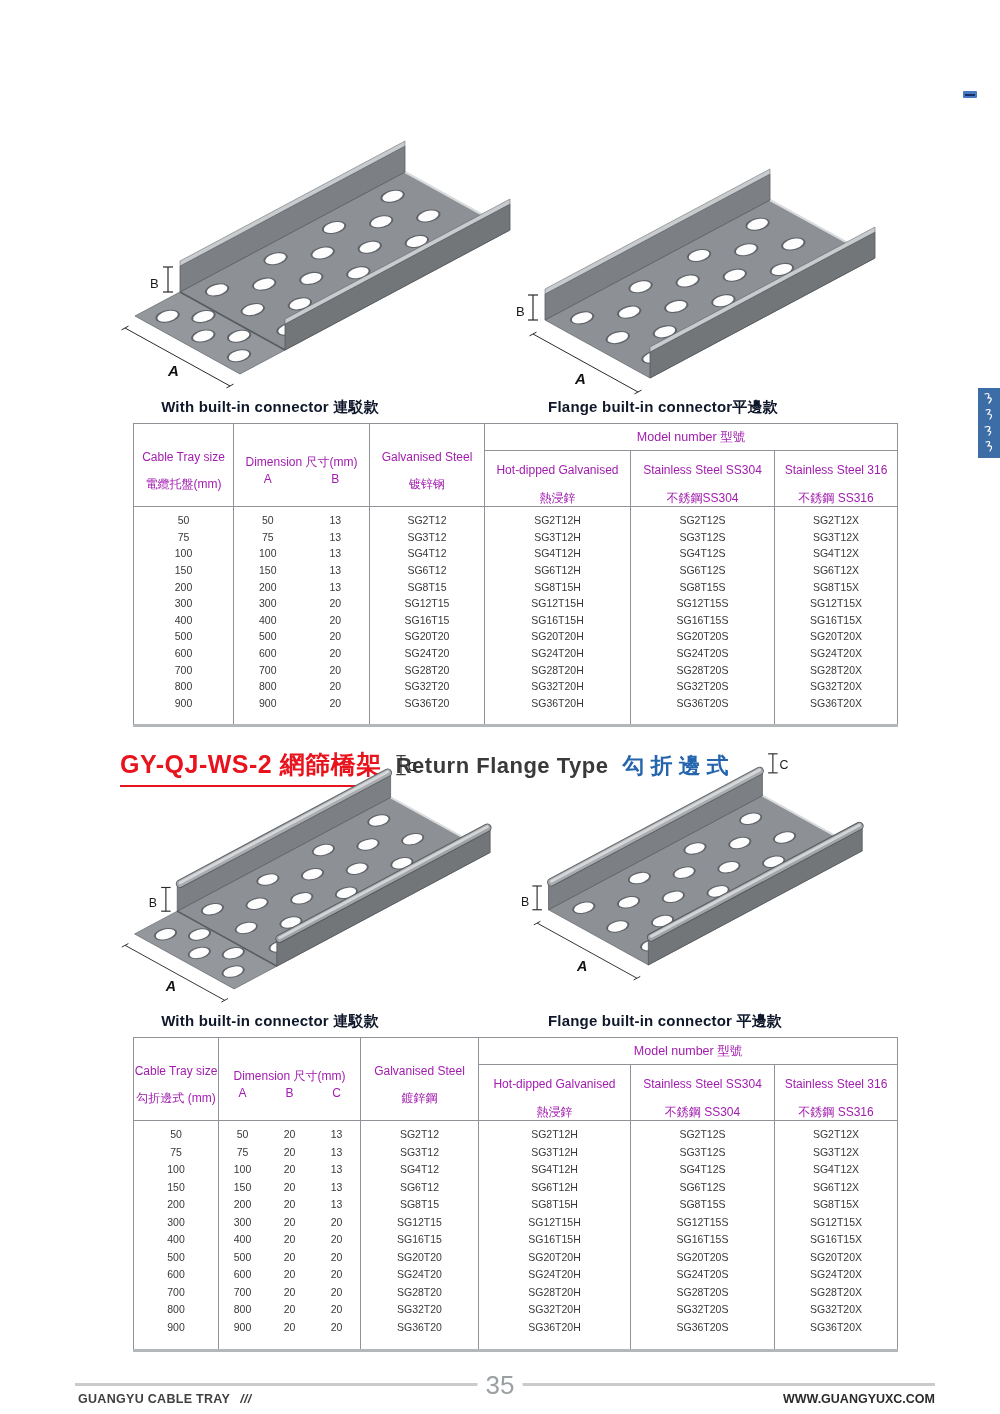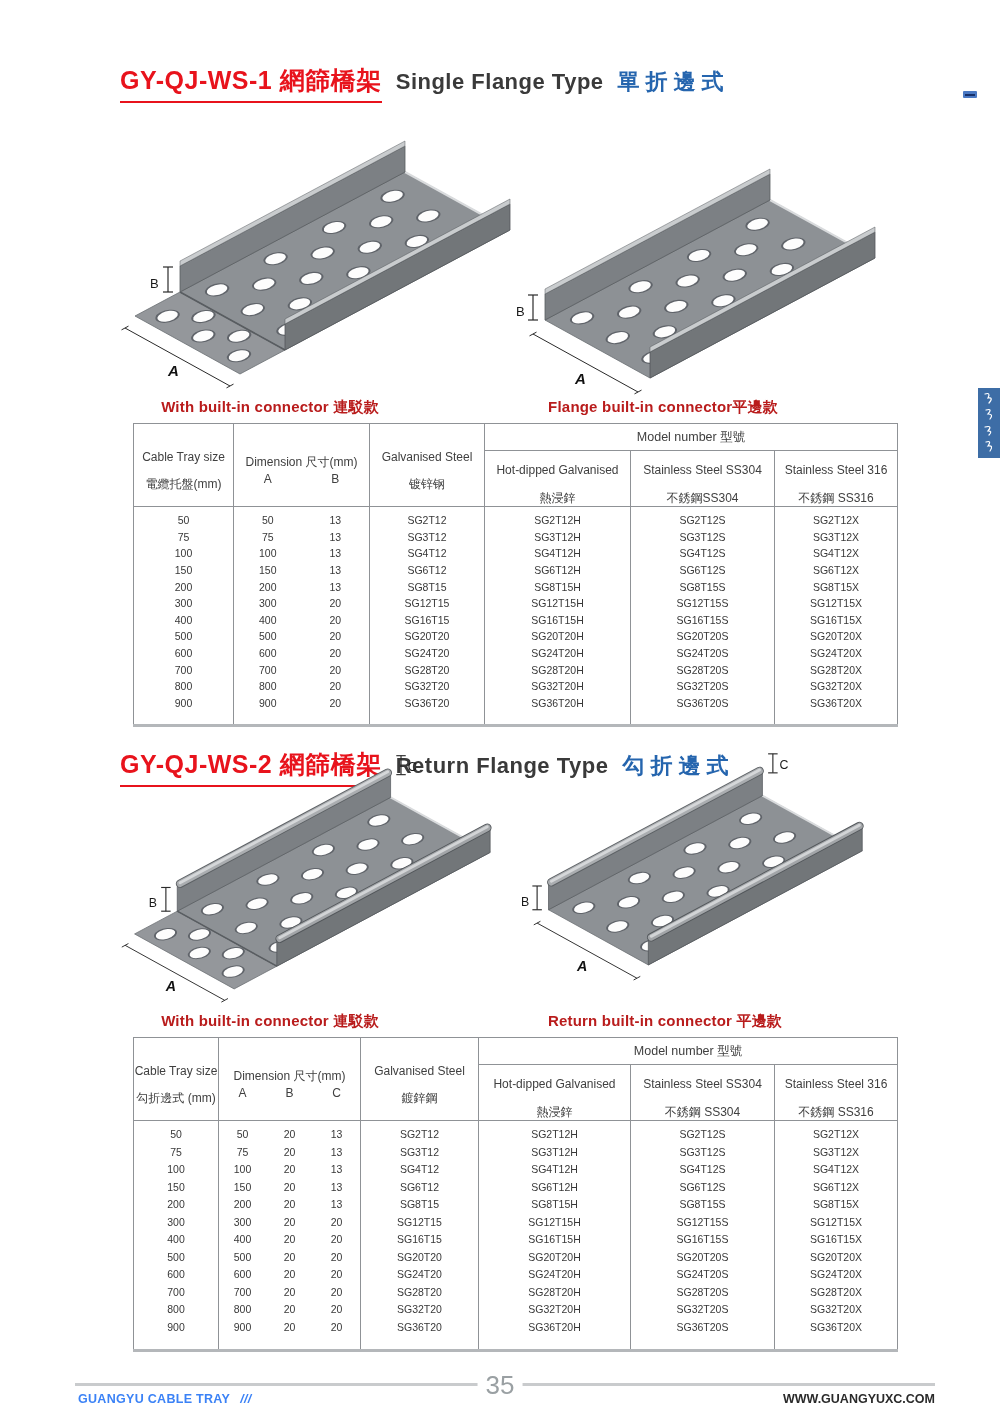--- a/index.html
+++ b/index.html
@@ -8,27 +8,27 @@
 
   
   .sec-title{position:absolute;display:flex;align-items:baseline;gap:14px;white-space:nowrap;}
   .sec-title .code{font-size:25px;font-weight:bold;color:#e8131c;border-bottom:2.5px solid #e8131c;
                    padding-bottom:4px;letter-spacing:0.5px;}
   .sec-title .en{font-size:22px;font-weight:bold;color:#3a3a3a;letter-spacing:0.5px;}
   .sec-title .cn{font-size:22px;font-weight:bold;color:#2565ae;letter-spacing:6px;}
 
   
   .caption{position:absolute;transform:translateX(-50%);font-size:15px;font-weight:bold;
-           color:#b91c1c;white-space:nowrap;letter-spacing:0.2px;}
+           color:#0f172a;white-space:nowrap;letter-spacing:0.2px;}
 
   
   table.spec{position:absolute;border-collapse:collapse;table-layout:fixed;background:#fff;
              border:1px solid #8f9296;border-bottom:3px solid #b4b7ba;}
   .spec th{border-right:1px solid #8f9296;border-bottom:1px solid #8f9296;
-           font-weight:normal;text-align:center;padding:0;color:#404040;}
+           font-weight:normal;text-align:center;padding:0;color:#a21caf;}
   .spec td{border-right:1px solid #8f9296;text-align:center;padding:0;color:#383838;}
   .spec th:last-child,.spec td:last-child{border-right:none;}
   .spec thead th{font-size:12px;line-height:1.3;}
   .spec thead .c-model{height:26px;font-size:12.5px;}
   .spec thead .sub th{height:42px;}
   .spec .hd2{display:block;margin-top:12px;}
   .spec .dims{display:flex;}
   .spec .dims span{flex:1;text-align:center;}
   .spec .subhead{margin-top:2px;font-size:12px;}
   .spec tbody td{font-size:10.5px;}
@@ -38,21 +38,21 @@
   .spec tbody tr:last-child td{padding-bottom:13px;}
 
   
   .drawing{position:absolute;}
 
   
   .footer-line{position:absolute;left:75px;top:1383px;width:860px;height:3px;background:#c9cbcd;}
   .page-num{position:absolute;left:500px;top:1370px;transform:translateX(-50%);
             background:#ffffff;padding:0 8px;font-size:26px;color:#9aa0a3;}
   .footer-left{position:absolute;left:78px;top:1392px;font-size:12.5px;font-weight:bold;
-               color:#3b82f6;letter-spacing:0.3px;}
+               color:#404040;letter-spacing:0.3px;}
   .footer-left .marks{font-style:italic;margin-left:10px;font-weight:bold;}
   .footer-right{position:absolute;right:65px;top:1392px;font-size:12.5px;font-weight:bold;color:#2a2a2a;}
 
   
   .side-tab{position:absolute;left:978px;top:388px;width:22px;height:70px;background:#3d6da6;}
   .mini-dash{position:absolute;left:963px;top:91px;width:14px;height:7px;background:#4a79c4;
              border-radius:1px;display:flex;align-items:center;justify-content:center;}
   .mini-dash i{display:block;width:10px;height:2px;background:#16306b;}
 </style>
 </head>
@@ -62,25 +62,20 @@
 
   <svg style="position:absolute;width:0;height:0" aria-hidden="true">
     <defs>
       <g id="slot">
         <rect x="-0.006" y="-0.014" width="0.087" height="0.138" rx="0.043" ry="0.069" fill="#60646a"></rect>
         <rect x="0" y="0" width="0.075" height="0.11" rx="0.037" ry="0.055" fill="#fdfdfd"></rect>
       </g>
     </defs>
   </svg>
 
-  <div class="sec-title" style="left:120px;top:64px;">
-    <span class="code"><span>GY-QJ-WS-1</span> <span>網篩橋架</span></span>
-    <span class="en">Single Flange Type</span>
-    <span class="cn">單折邊式</span>
-  </div>
 
   <div class="mini-dash">
       <i></i>
     </div>
 
   <svg class="drawing" style="left:120px;top:122px;" width="400" height="270" viewBox="0 0 400 270">
     <polygon points="15,194 60,170 165,228 120,252" fill="#94979b" stroke="#6a6e72" stroke-width="0.8"></polygon>
     <polygon points="60,170 285,50 390,108 165,228" fill="#8d9195" stroke="#6a6e72" stroke-width="0.8"></polygon>
     <g transform="matrix(225,-120,105,58,60,170)">
       <use href="#slot" x="0.055" y="0.10"></use>
@@ -487,21 +482,21 @@
     <text x="60" y="232" font-size="15" font-weight="bold" font-style="italic" fill="#111">A</text>
     <g stroke="#2a2a2a" stroke-width="1.2">
       <line x1="266" y1="4" x2="266" y2="24"></line>
         <line x1="261" y1="4" x2="271" y2="4"></line>
         <line x1="261" y1="24" x2="271" y2="24"></line>
     </g>
     <text x="273" y="20" font-size="13" fill="#1a1a1a">C</text>
   </svg>
 
   <div class="caption" style="left:270px;top:1012px;">With built-in connector 連駁款</div>
-  <div class="caption" style="left:665px;top:1012px;">Return built-in connector 平邊款</div>
+  <div class="caption" style="left:665px;top:1012px;">Flange built-in connector 平邊款</div>
 
   <table class="spec t2" style="left:133px;top:1037px;width:764px;">
     <colgroup>
       <col style="width:85px">
         <col style="width:142px">
         <col style="width:118px">
       <col style="width:152px">
         <col style="width:144px">
         <col style="width:123px">
     </colgroup>

